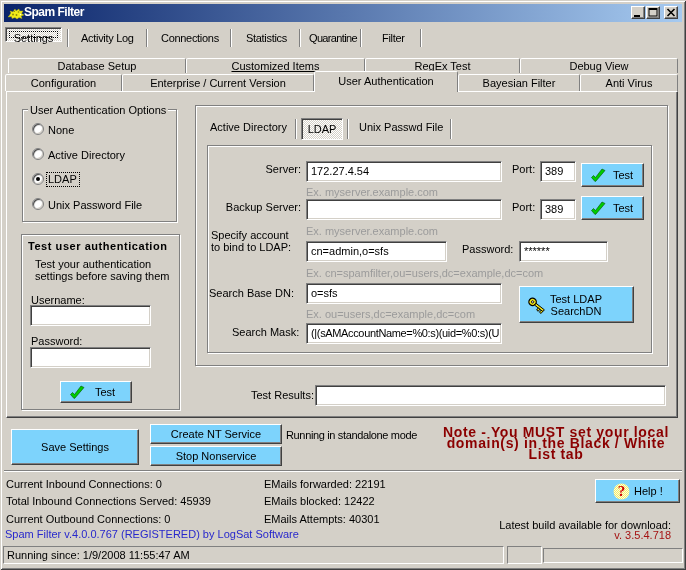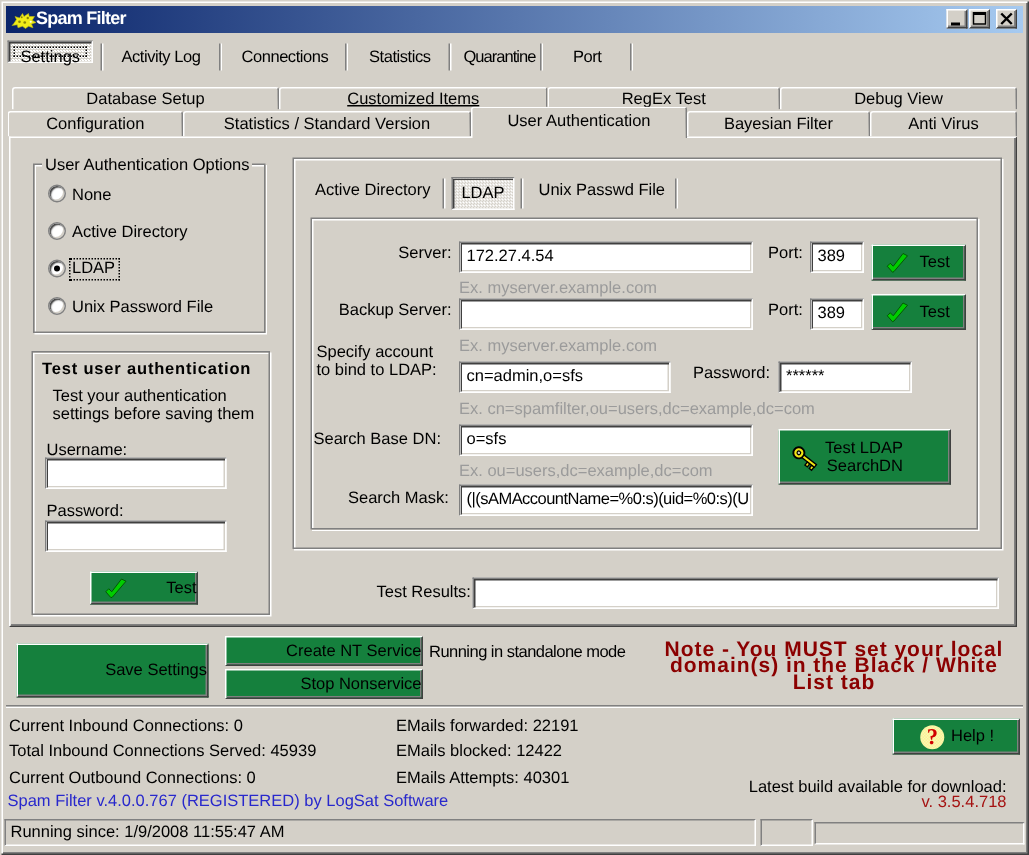--- a/index.html
+++ b/index.html
@@ -42,22 +42,22 @@
   border:1px solid; border-color:#fff #404040 #404040 #fff;
   box-shadow: inset -1px -1px 0 #808080;
 }
 
 .etched { position:absolute; border:1px solid #808080; box-shadow: inset 1px 1px 0 #fff, 1px 1px 0 #fff; }
 
 .edit { position:absolute; background:#fff; border:1px solid; border-color:#808080 #fff #fff #808080;
   box-shadow: inset 1px 1px 0 #404040, inset -1px -1px 0 #d4d0c8;
   font-family:"Liberation Sans",sans-serif; font-size:11px; padding:3px 3px 0 4px; height:21px; }
 
-.btn { position:absolute; background:#15803d; border:1px solid; border-color:#fff #404040 #404040 #fff;
-  box-shadow: inset -1px -1px 0 #808080; text-align:right;
+.btn { position:absolute; background:#7dd3fc; border:1px solid; border-color:#fff #404040 #404040 #fff;
+  box-shadow: inset -1px -1px 0 #808080; text-align:center;
   font-family:"Liberation Sans",sans-serif; font-size:11px; }
 .radio { position:absolute; width:12px; height:12px; border-radius:50%; background:#fff;
   border:1px solid #808080; box-shadow: inset 1px 1px 1px #404040, inset -1px -1px 0 #d4d0c8; }
 .radio .dot { position:absolute; left:3px; top:3px; width:4px; height:4px; border-radius:50%; background:#000; }
 .hint { color:#9b9b9b; }
 .sep-h { position:absolute; height:1px; background:#808080; box-shadow:0 1px 0 #fff; }
 .sbar-panel { position:absolute; border:1px solid; border-color:#808080 #fff #fff #808080; }
 </style>
 </head>
 <body>
@@ -89,29 +89,29 @@
   <div class="vsep" style="left:67px"></div>
   <div class="vsep" style="left:146px"></div>
   <div class="vsep" style="left:230px"></div>
   <div class="vsep" style="left:299px"></div>
   <div class="vsep" style="left:360px"></div>
   <div class="vsep" style="left:420px"></div>
   <div class="rowlbl" style="left:81px">Activity Log</div>
   <div class="rowlbl" style="left:161px">Connections</div>
   <div class="rowlbl" style="left:246px">Statistics</div>
   <div class="rowlbl" style="left:309px; letter-spacing:-0.65px;">Quarantine</div>
-  <div class="rowlbl" style="left:382px">Port</div>
+  <div class="rowlbl" style="left:382px">Filter</div>
 
   <div class="tabA" style="left:8px; width:178px;">Database Setup</div>
   <div class="tabA" style="left:186px; width:179px;text-decoration:underline;">Customized Items</div>
   <div class="tabA" style="left:365px; width:155px;">RegEx Test</div>
   <div class="tabA" style="left:520px; width:158px;">Debug View</div>
 
   <div class="tabB" style="left:5px; width:117px;">Configuration</div>
-  <div class="tabB" style="left:122px; width:192px;">Statistics / Standard Version</div>
+  <div class="tabB" style="left:122px; width:192px;">Enterprise / Current Version</div>
   <div class="tabB" style="left:458px; width:122px;">Bayesian Filter</div>
   <div class="tabB" style="left:580px; width:98px;">Anti Virus</div>
   <div class="tabSel" style="left:314px; width:144px;">User Authentication</div>
 
   <div class="page"></div>
 
   <div class="etched" style="left:22px; top:109px; width:155px; height:113px;"></div>
   <div class="abs" style="left:28px; top:104px; background:#d4d0c8; padding:0 2px;">User Authentication Options</div>
   <div class="radio" style="left:32px; top:123px;"></div>
   <div class="abs" style="left:48px; top:124px;">None</div>

